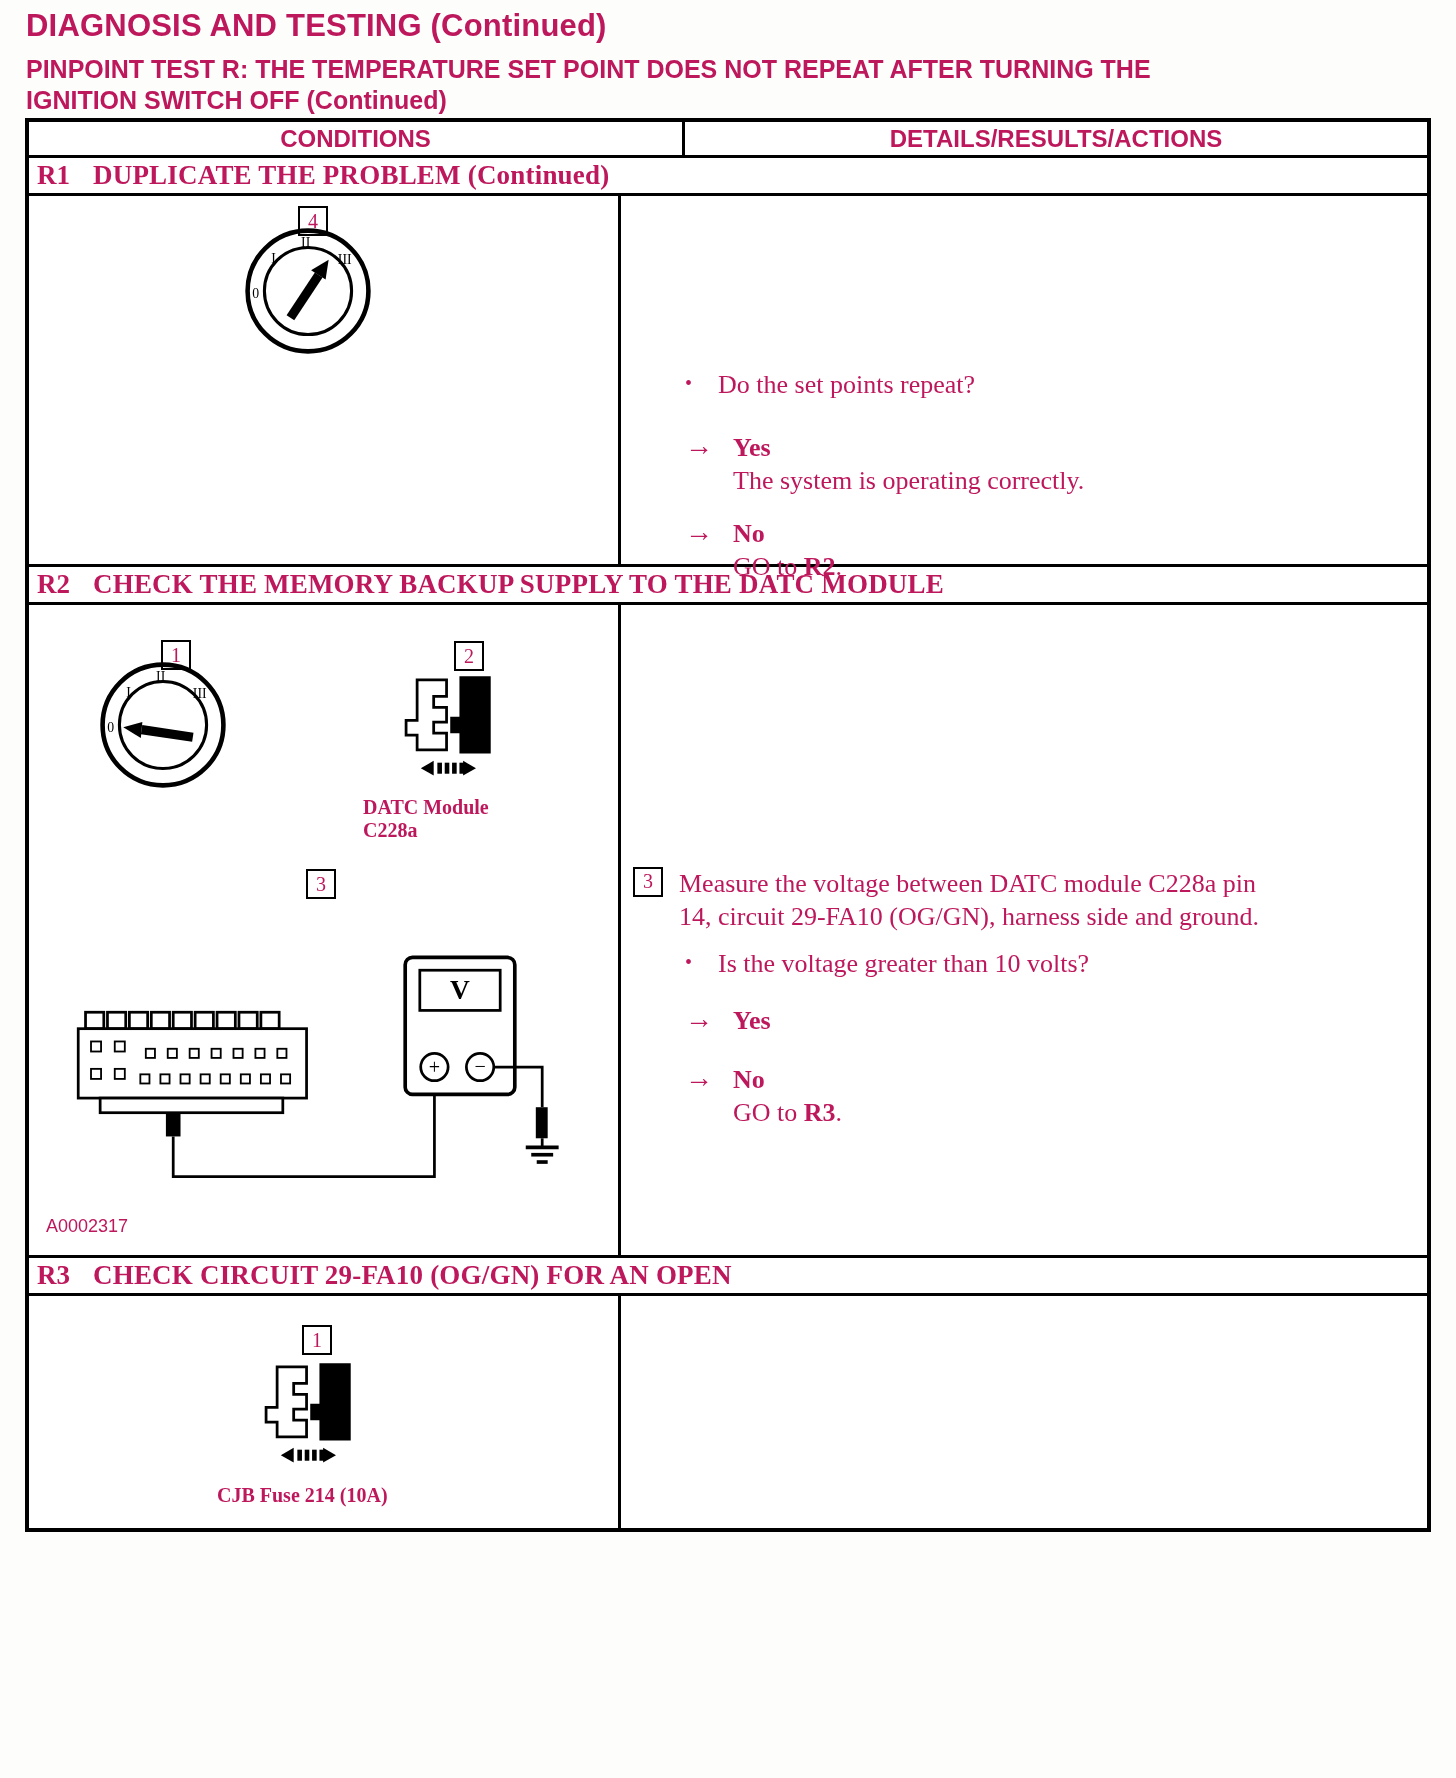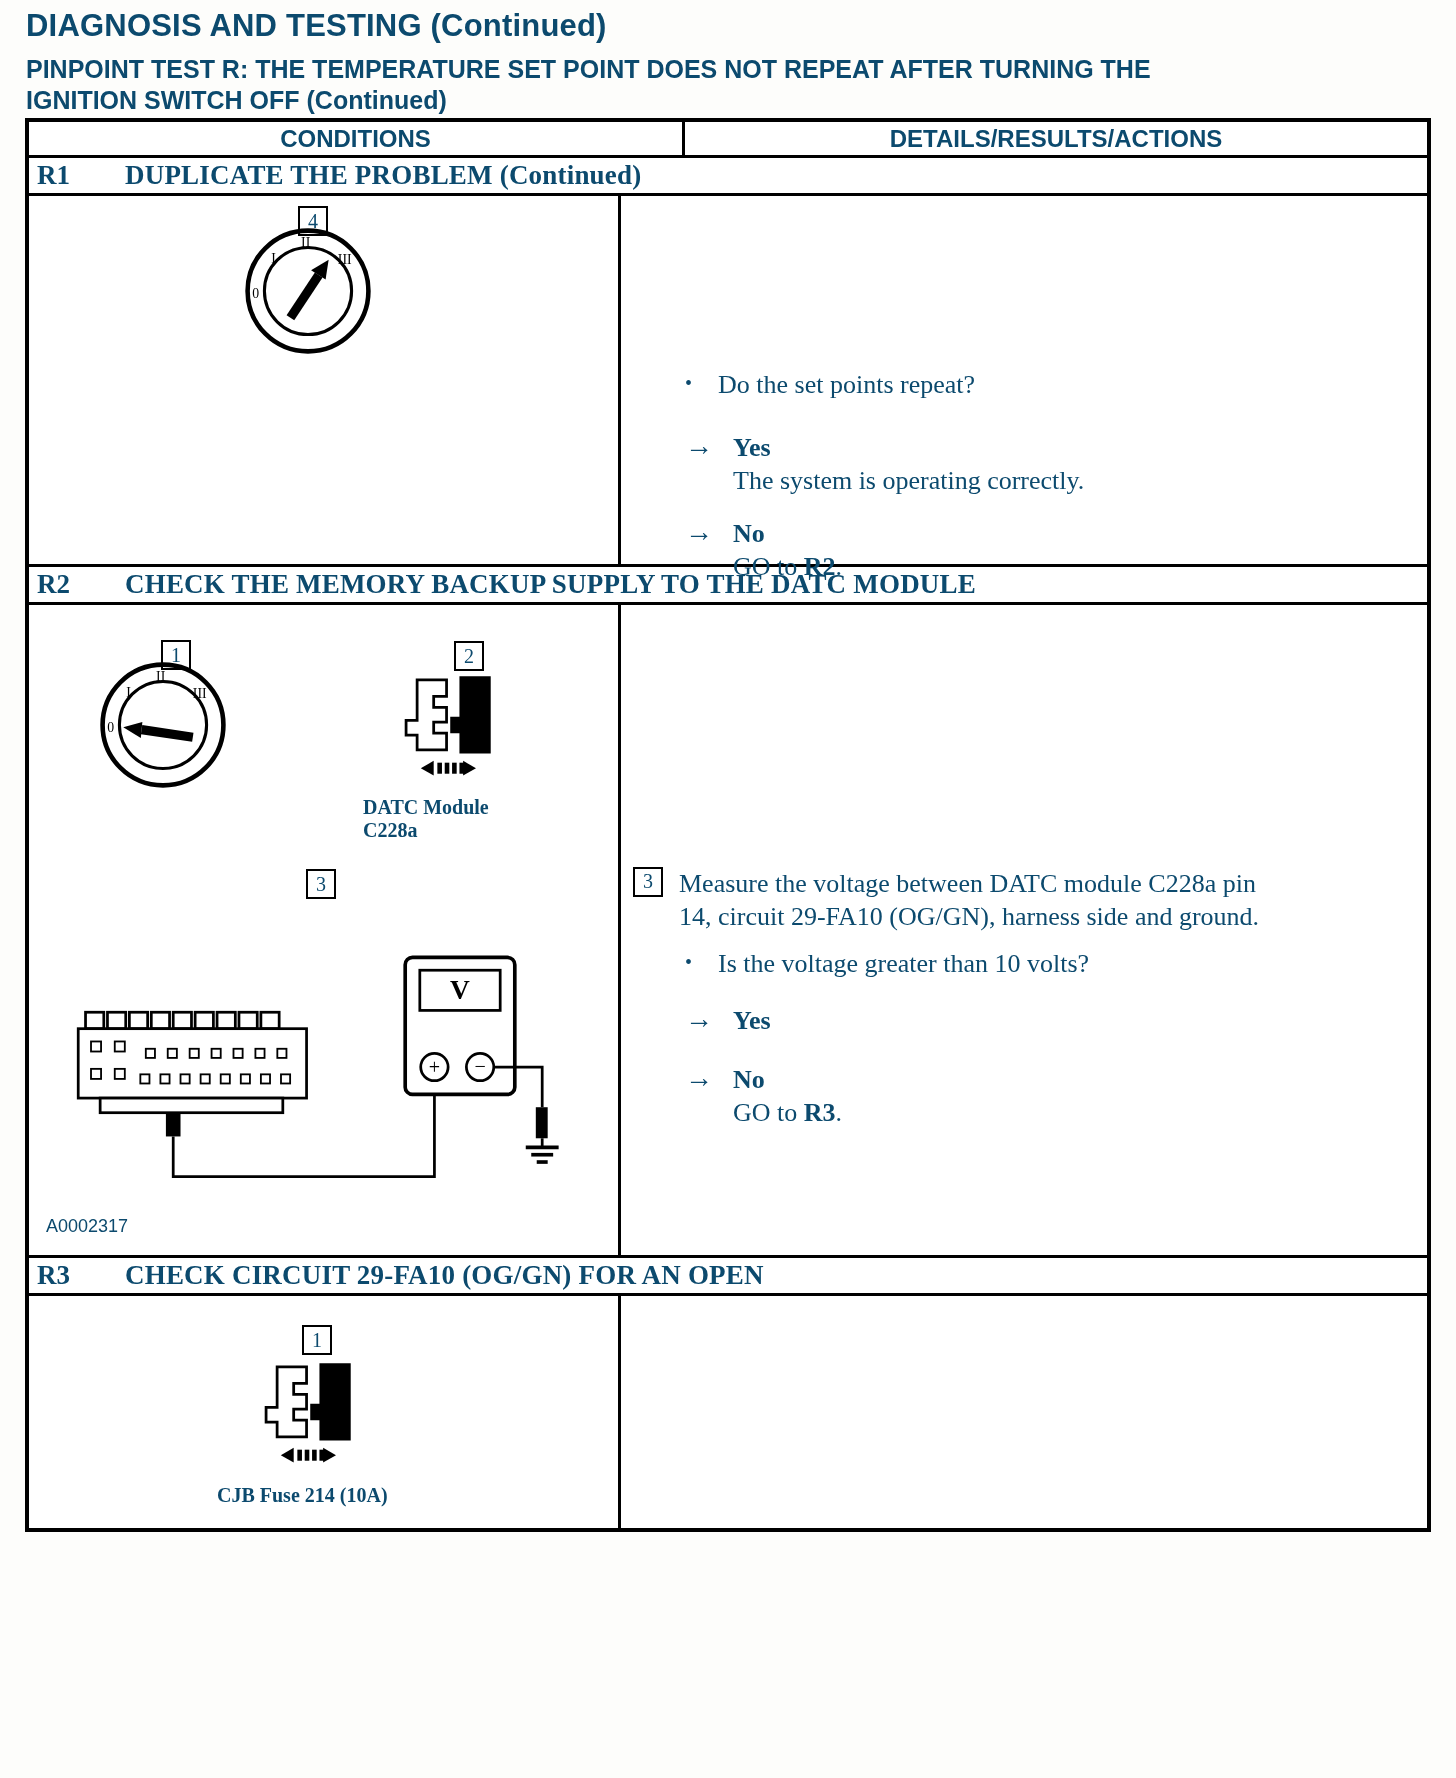--- a/index.html
+++ b/index.html
@@ -3,21 +3,21 @@
 <meta charset="utf-8">
 <style>
   * { box-sizing: border-box; margin: 0; padding: 0; }
   html, body { background: #e8e8e8; }
   .page {
     position: relative;
     width: 1456px;
     height: 1778px;
     margin: 0 auto;
     background: #fdfdfb;
-    color: #0c4a6e;
+    color: #be185d;
     font-family: "Liberation Serif", serif;
     overflow: hidden;
   }
   .abs { position: absolute; }
 
   
   .doc-title {
     position: absolute; left: 26px; top: 8px;
     font-family: "Liberation Sans", sans-serif;
     font-weight: bold; font-size: 31px; letter-spacing: 0.2px;
@@ -42,21 +42,21 @@
   }
   .hdr-left {
     width: 656px; border-right: 3px solid #000;
     display: flex; align-items: center; justify-content: center;
   }
   .hdr-right { flex: 1; display: flex; align-items: center; justify-content: center; }
 
   .sec-row {
     display: flex; align-items: center; height: 38px;
     border-bottom: 3px solid #000;
-    font-size: 27px; padding-left: 8px; gap: 32px;
+    font-size: 27px; padding-left: 8px;
   }
   .sec-id { font-weight: bold; width: 56px; }
   .sec-title { font-weight: bold; letter-spacing: 0.2px; }
 
   .content-row { display: flex; border-bottom: 3px solid #000; }
   .content-row.last { border-bottom: none; }
   .cell-left { width: 592px; border-right: 3px solid #000; position: relative; }
   .cell-right { flex: 1; position: relative; padding: 0 24px 0 64px; font-size: 26px; line-height: 1.27; }
 
   .row-r1 .cell-left, .row-r1 .cell-right { height: 368px; }

